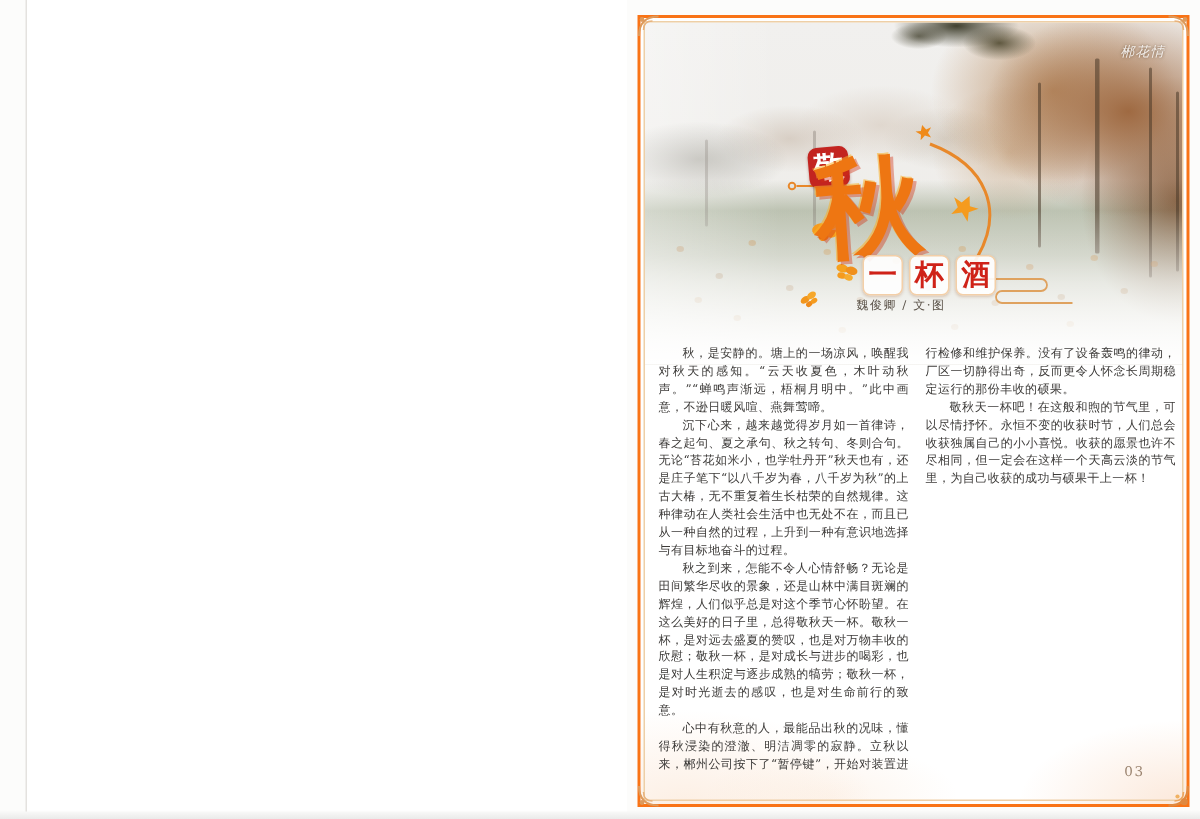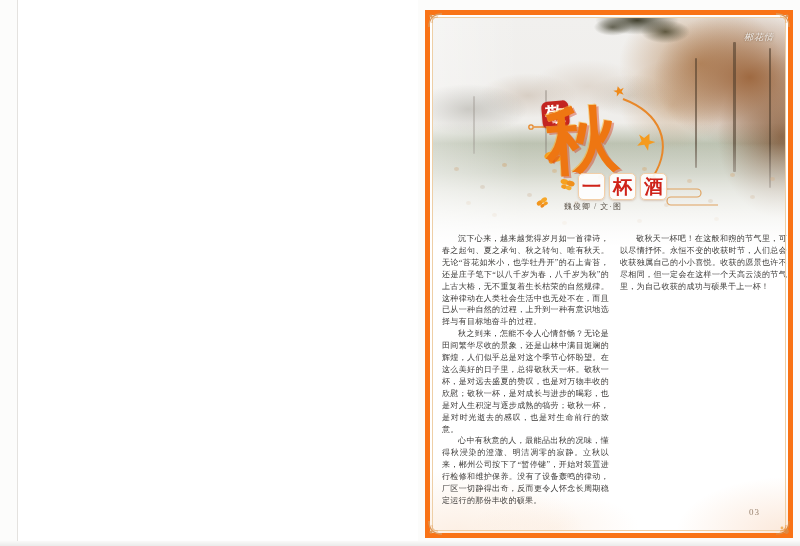--- a/index.html
+++ b/index.html
@@ -11,21 +11,21 @@
   .canvas{position:absolute;inset:0;width:800px;height:546px;background:#fcfcfb;}
   
   .left-page{position:absolute;left:18px;top:0;width:400px;height:541px;background:#ffffff;}
   .left-edge{position:absolute;left:17px;top:0;width:1px;height:541px;background:#e4e2df;}
   .bottom-band{position:absolute;left:0;bottom:0;width:800px;height:6px;
     background:linear-gradient(to bottom,rgba(0,0,0,0),rgba(0,0,0,0.07));}
 
   
   .right-page{
     position:absolute;left:425px;top:10px;width:368px;height:528px;
-    background:#ffffff;border:5px solid #f97316;box-sizing:border-box;font-family:Liberation Serif, serif;
+    background:#ffffff;border:2px solid #f97316;box-sizing:border-box;
   }
   .right-page::before{ 
     content:"";position:absolute;inset:2px;border:1px solid #eecfa6;pointer-events:none;z-index:6;
   }
   
   .right-page .wash{
     position:absolute;inset:0;pointer-events:none;z-index:1;
     background:
       radial-gradient(ellipse 180px 90px at 8% 100%, rgba(242,176,120,0.20), rgba(242,176,120,0) 70%),
       radial-gradient(ellipse 160px 80px at 100% 100%, rgba(238,150,85,0.22), rgba(238,150,85,0) 70%),
@@ -104,21 +104,21 @@
     position:absolute;left:116px;top:90px;font-size:72px;font-weight:bold;color:#ee7612;
     transform:rotate(-4deg);line-height:1;
     text-shadow:2px 2px 0 rgba(210,48,18,0.4), -1px -1px 0 rgba(250,176,40,0.55);
   }
   .tail-tiles{position:absolute;left:148px;top:158px;display:flex;gap:4px;}
   .tail-tiles .tile{
     width:25px;height:25px;background:rgba(255,255,255,0.9);border:1px solid #f3cfa8;
     border-radius:5px;color:#cf2218;font-weight:bold;font-size:19px;line-height:25px;text-align:center;
     box-shadow:0 1px 2px rgba(150,80,30,0.25);
   }
-  .byline{position:absolute;left:118px;top:186px;font-size:8px;color:#5a5248;letter-spacing:1px;padding-left:16px;}
+  .byline{position:absolute;left:128px;top:186px;font-size:8px;color:#5a5248;letter-spacing:1px;padding-left:16px;}
   .deco-svg{position:absolute;left:90px;top:60px;}
 
   
   .article{
     position:absolute;left:12px;top:218px;width:345px;height:294px;z-index:3;
     column-count:2;column-gap:11px;column-fill:auto;overflow:hidden;
     font-size:8px;line-height:11.9px;color:#3c3a38;text-align:justify;letter-spacing:0.3px;
   }
   .article p{margin:0;text-indent:2em;}
 
@@ -190,21 +190,22 @@
       <div class="qiu-char">秋</div>
       <div class="tail-tiles">
         <span class="tile">一</span>
         <span class="tile">杯</span>
         <span class="tile">酒</span>
       </div>
       <div class="byline">魏俊卿 / 文·图</div>
     </div>
 
     <div class="article">
-      <p>沉下心来，越来越觉得岁月如一首律诗，春之起句、夏之承句、秋之转句、唯有秋天。无论“苔花如米小，也学牡丹开”的石上青苔，还是庄子笔下“以八千岁为春，八千岁为秋”的上古大椿，无不重复着生长枯荣的自然规律。这种律动在人类社会生活中也无处不在，而且已从一种自然的过程，上升到一种有意识地选择与有目标地奋斗的过程。</p>
+      <p>秋，是安静的。塘上的一场凉风，唤醒我对秋天的感知。“云天收夏色，木叶动秋声。”“蝉鸣声渐远，梧桐月明中。”此中画意，不逊日暖风喧、燕舞莺啼。</p>
+      <p>沉下心来，越来越觉得岁月如一首律诗，春之起句、夏之承句、秋之转句、冬则合句。无论“苔花如米小，也学牡丹开”秋天也有，还是庄子笔下“以八千岁为春，八千岁为秋”的上古大椿，无不重复着生长枯荣的自然规律。这种律动在人类社会生活中也无处不在，而且已从一种自然的过程，上升到一种有意识地选择与有目标地奋斗的过程。</p>
       <p>秋之到来，怎能不令人心情舒畅？无论是田间繁华尽收的景象，还是山林中满目斑斓的辉煌，人们似乎总是对这个季节心怀盼望。在这么美好的日子里，总得敬秋天一杯。敬秋一杯，是对远去盛夏的赞叹，也是对万物丰收的欣慰；敬秋一杯，是对成长与进步的喝彩，也是对人生积淀与逐步成熟的犒劳；敬秋一杯，是对时光逝去的感叹，也是对生命前行的致意。</p>
       <p>心中有秋意的人，最能品出秋的况味，懂得秋浸染的澄澈、明洁凋零的寂静。立秋以来，郴州公司按下了“暂停键”，开始对装置进行检修和维护保养。没有了设备轰鸣的律动，厂区一切静得出奇，反而更令人怀念长周期稳定运行的那份丰收的硕果。</p>
       <p>敬秋天一杯吧！在这般和煦的节气里，可以尽情抒怀。永恒不变的收获时节，人们总会收获独属自己的小小喜悦。收获的愿景也许不尽相同，但一定会在这样一个天高云淡的节气里，为自己收获的成功与硕果干上一杯！</p>
     </div>
 
     <div class="page-number">03</div>
 
     <div class="corner tl">
       <svg width="22" height="22" viewBox="0 0 22 22">
         <path d="M1,14 Q1,1 14,1" fill="none" stroke="#dd9a5c" stroke-width="1.4"></path>

